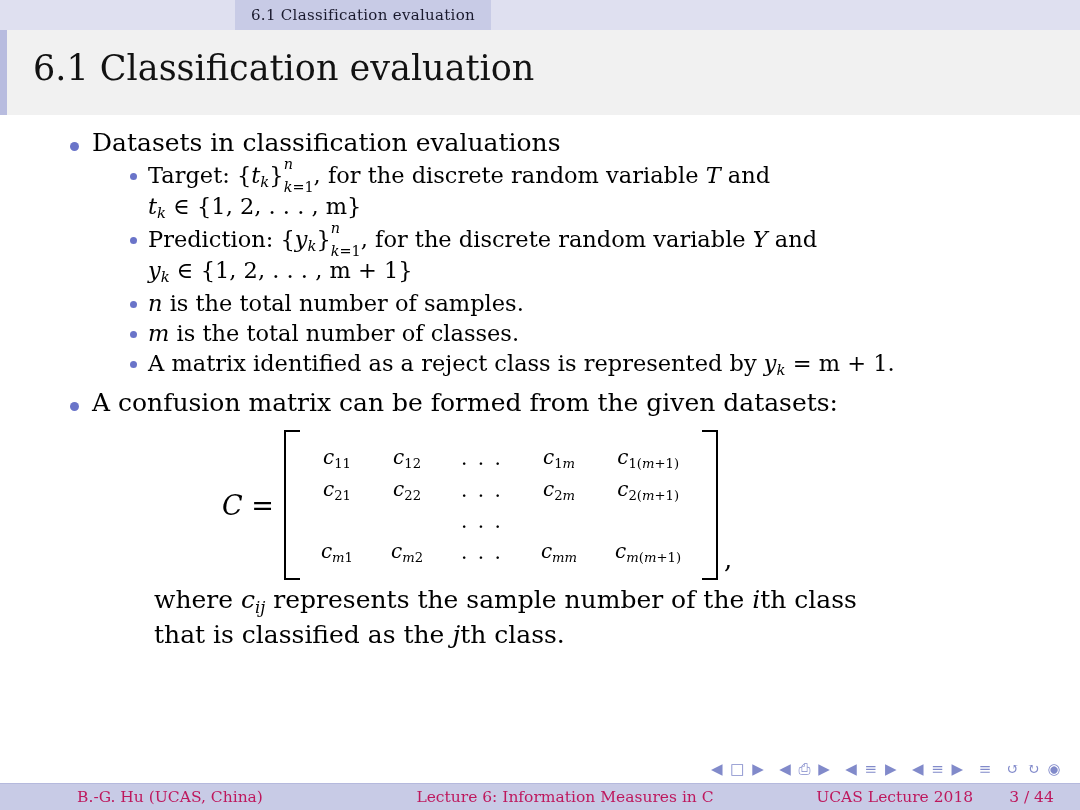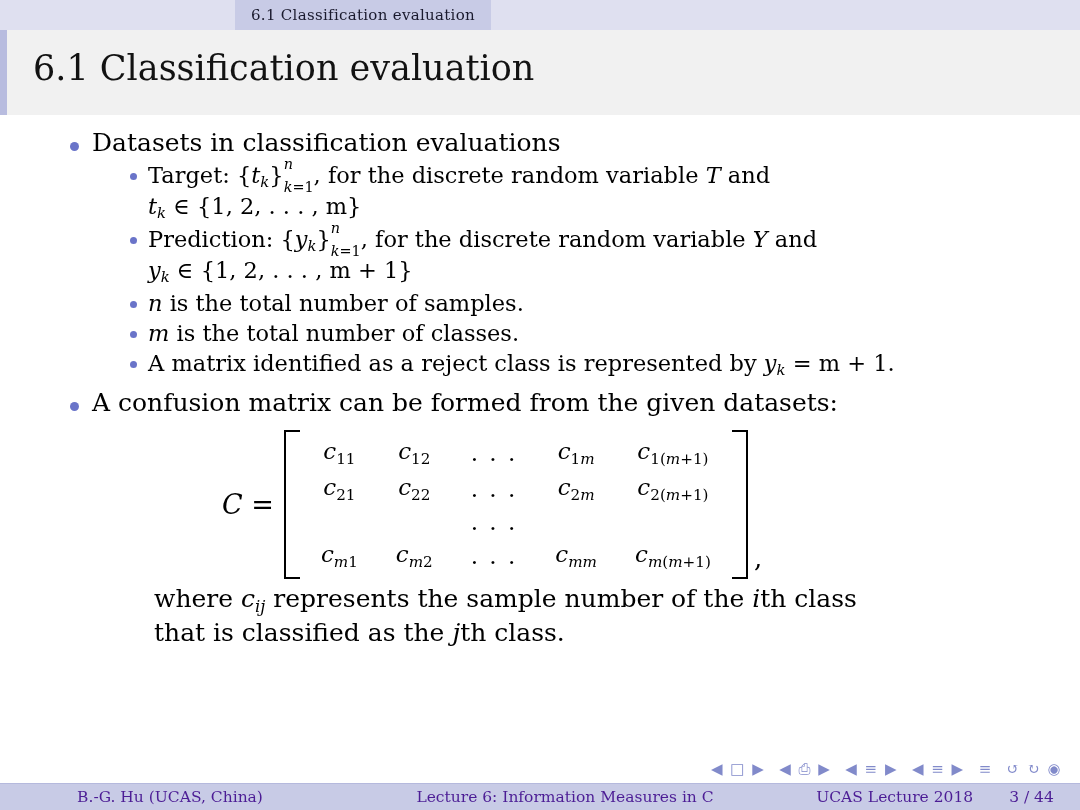--- a/index.html
+++ b/index.html
@@ -156,22 +156,22 @@
     display: inline-block;
     width: 14px;
     align-self: stretch;
     border-top: 2.5px solid #000;
     border-bottom: 2.5px solid #000;
   }
   .brk.l { border-left: 2.5px solid #000; }
   .brk.r { border-right: 2.5px solid #000; }
   table.mat {
     border-collapse: collapse;
-    font-size: 23px;
-    margin: 5px 2px;
+    font-size: 20px;
+    margin: 12px 2px;
   }
   table.mat td {
     padding: 3px 19px;
     text-align: center;
     white-space: nowrap;
     font-style: italic;
   }
   table.mat td.dots { font-style: normal; letter-spacing: 2px; }
   .comma {
     font-size: 26px;
@@ -207,21 +207,21 @@
   .footer {
     position: absolute;
     left: 0; bottom: 0;
     width: 1080px;
     height: 27px;
     background: #c8cbe6;
     border-top: 1px solid #b5b9dd;
     display: flex;
     align-items: center;
     font-size: 15.5px;
-    color: #4c1d95;
+    color: #be185d;
     box-sizing: border-box;
   }
   .f-left  { width: 340px; text-align: center; white-space: nowrap; overflow: hidden; }
   .f-mid   { flex: 1; text-align: center; white-space: nowrap; overflow: hidden; }
   .f-right { width: 290px; text-align: left; white-space: nowrap; display:flex; justify-content: center; gap: 36px;}
 </style>
 </head>
 <body>
 
 <div class="slide">

